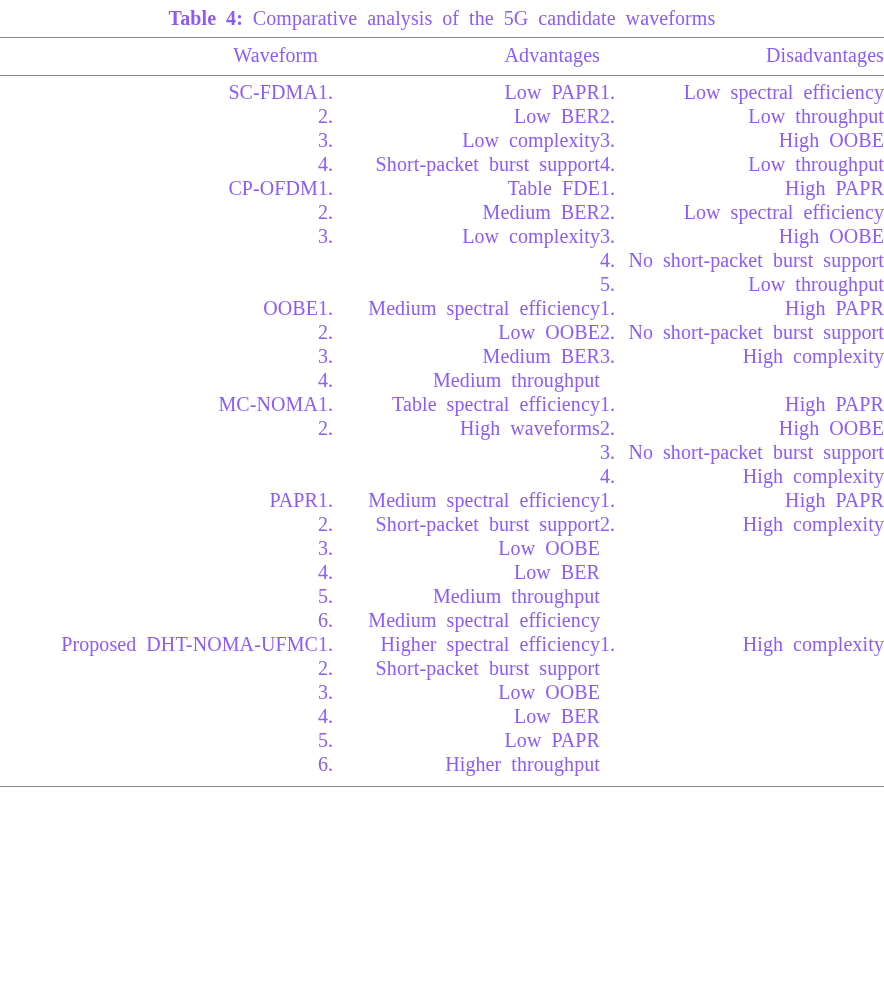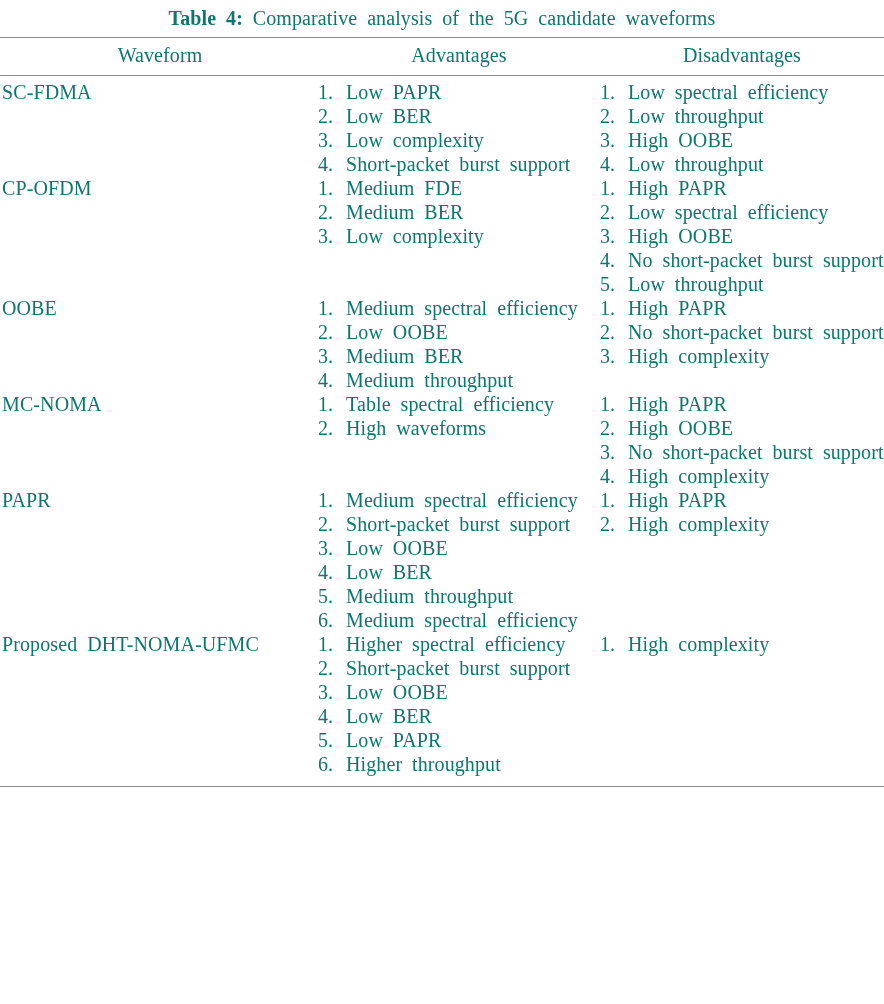--- a/index.html
+++ b/index.html
@@ -5,21 +5,21 @@
   html, body {
     margin: 0;
     padding: 0;
     background: #ffffff;
   }
   .page {
     position: relative;
     width: 884px;
     height: 1004px;
     background: #ffffff;
-    color: #0f766e;
+    color: #8b5cf6;
     font-family: "Liberation Serif", "DejaVu Serif", serif;
     font-size: 20px;
     letter-spacing: 0.1px;
     word-spacing: 0.24em;
     overflow: hidden;
     box-sizing: border-box;
   }
   .caption {
     text-align: center;
     padding-top: 5px;
@@ -38,31 +38,32 @@
   }
   table.wave-table col.c1 { width: 318px; }
   table.wave-table col.c2 { width: 282px; }
   table.wave-table col.c3 { width: 284px; }
   thead tr {
     border-top: 1.5px solid #8a8a8a;
     border-bottom: 1.5px solid #8a8a8a;
   }
   thead th {
     font-weight: normal;
-    text-align: center;
+    text-align: right;
     padding: 5px 0 8px 0;
     line-height: 24px;
     font-family: Liberation Serif, serif;
   }
   thead th.h1 { padding-left: 2px; }
   tbody { border-bottom: 1.5px solid #8a8a8a; }
   tbody td {
     vertical-align: top;
     padding: 0;
     line-height: 24px;
+    text-align: right;
   }
   tbody tr:first-child td { padding-top: 4px; }
   tbody tr:last-child td { padding-bottom: 10px; }
   td.wf-cell { padding-left: 2px; }
   .num-item {
     position: relative;
     padding-left: 28px;
   }
   .num-item .item-num {
     position: absolute;
@@ -105,21 +106,21 @@
           <td>
             <div class="num-item"><span class="item-num">1.</span><span>Low spectral efficiency</span></div>
             <div class="num-item"><span class="item-num">2.</span><span>Low throughput</span></div>
             <div class="num-item"><span class="item-num">3.</span><span>High OOBE</span></div>
             <div class="num-item"><span class="item-num">4.</span><span>Low throughput</span></div>
           </td>
         </tr>
         <tr>
           <td class="wf-cell"><span>CP-OFDM</span></td>
           <td>
-            <div class="num-item"><span class="item-num">1.</span><span>Medium FDE</span></div>
+            <div class="num-item"><span class="item-num">1.</span><span>Table FDE</span></div>
             <div class="num-item"><span class="item-num">2.</span><span>Medium BER</span></div>
             <div class="num-item"><span class="item-num">3.</span><span>Low complexity</span></div>
           </td>
           <td>
             <div class="num-item"><span class="item-num">1.</span><span>High PAPR</span></div>
             <div class="num-item"><span class="item-num">2.</span><span>Low spectral efficiency</span></div>
             <div class="num-item"><span class="item-num">3.</span><span>High OOBE</span></div>
             <div class="num-item"><span class="item-num">4.</span><span>No short-packet burst support</span></div>
             <div class="num-item"><span class="item-num">5.</span><span>Low throughput</span></div>
           </td>

